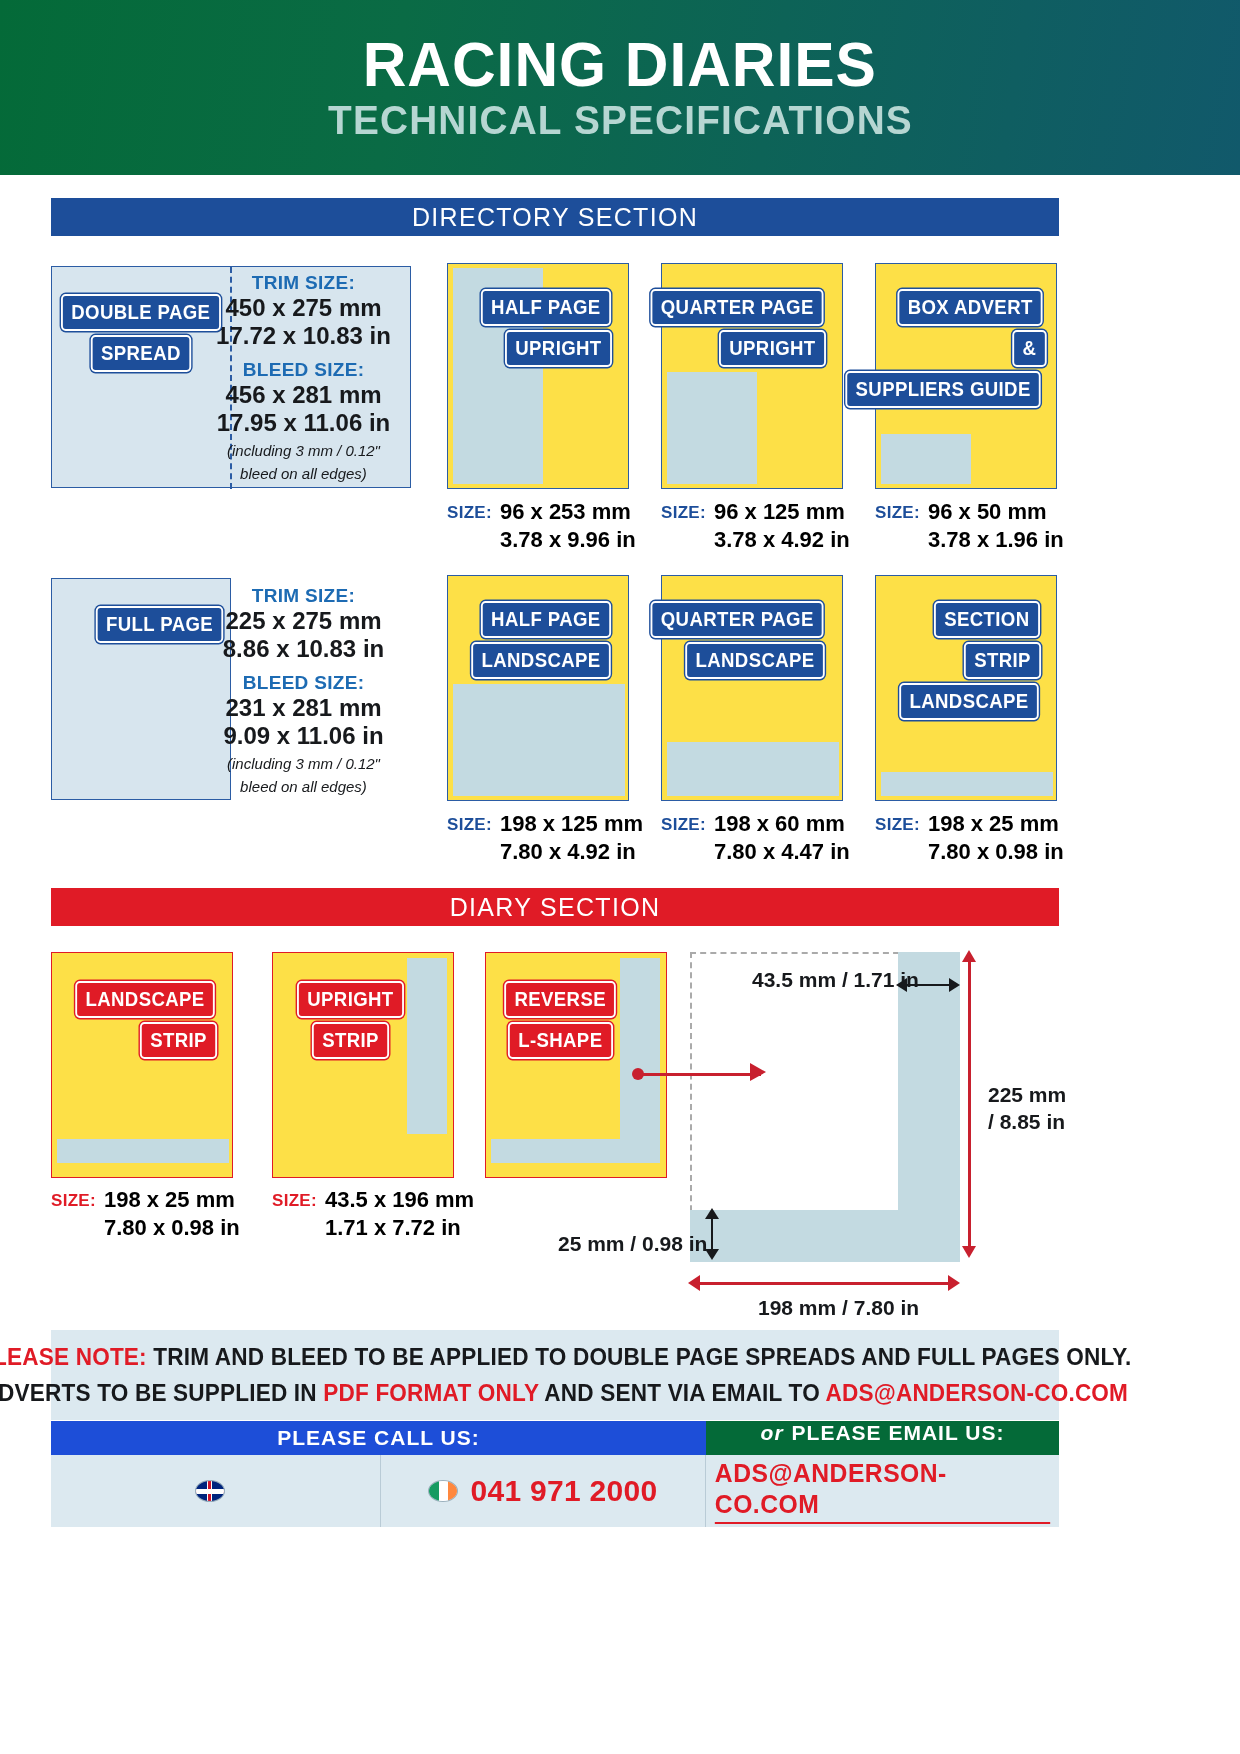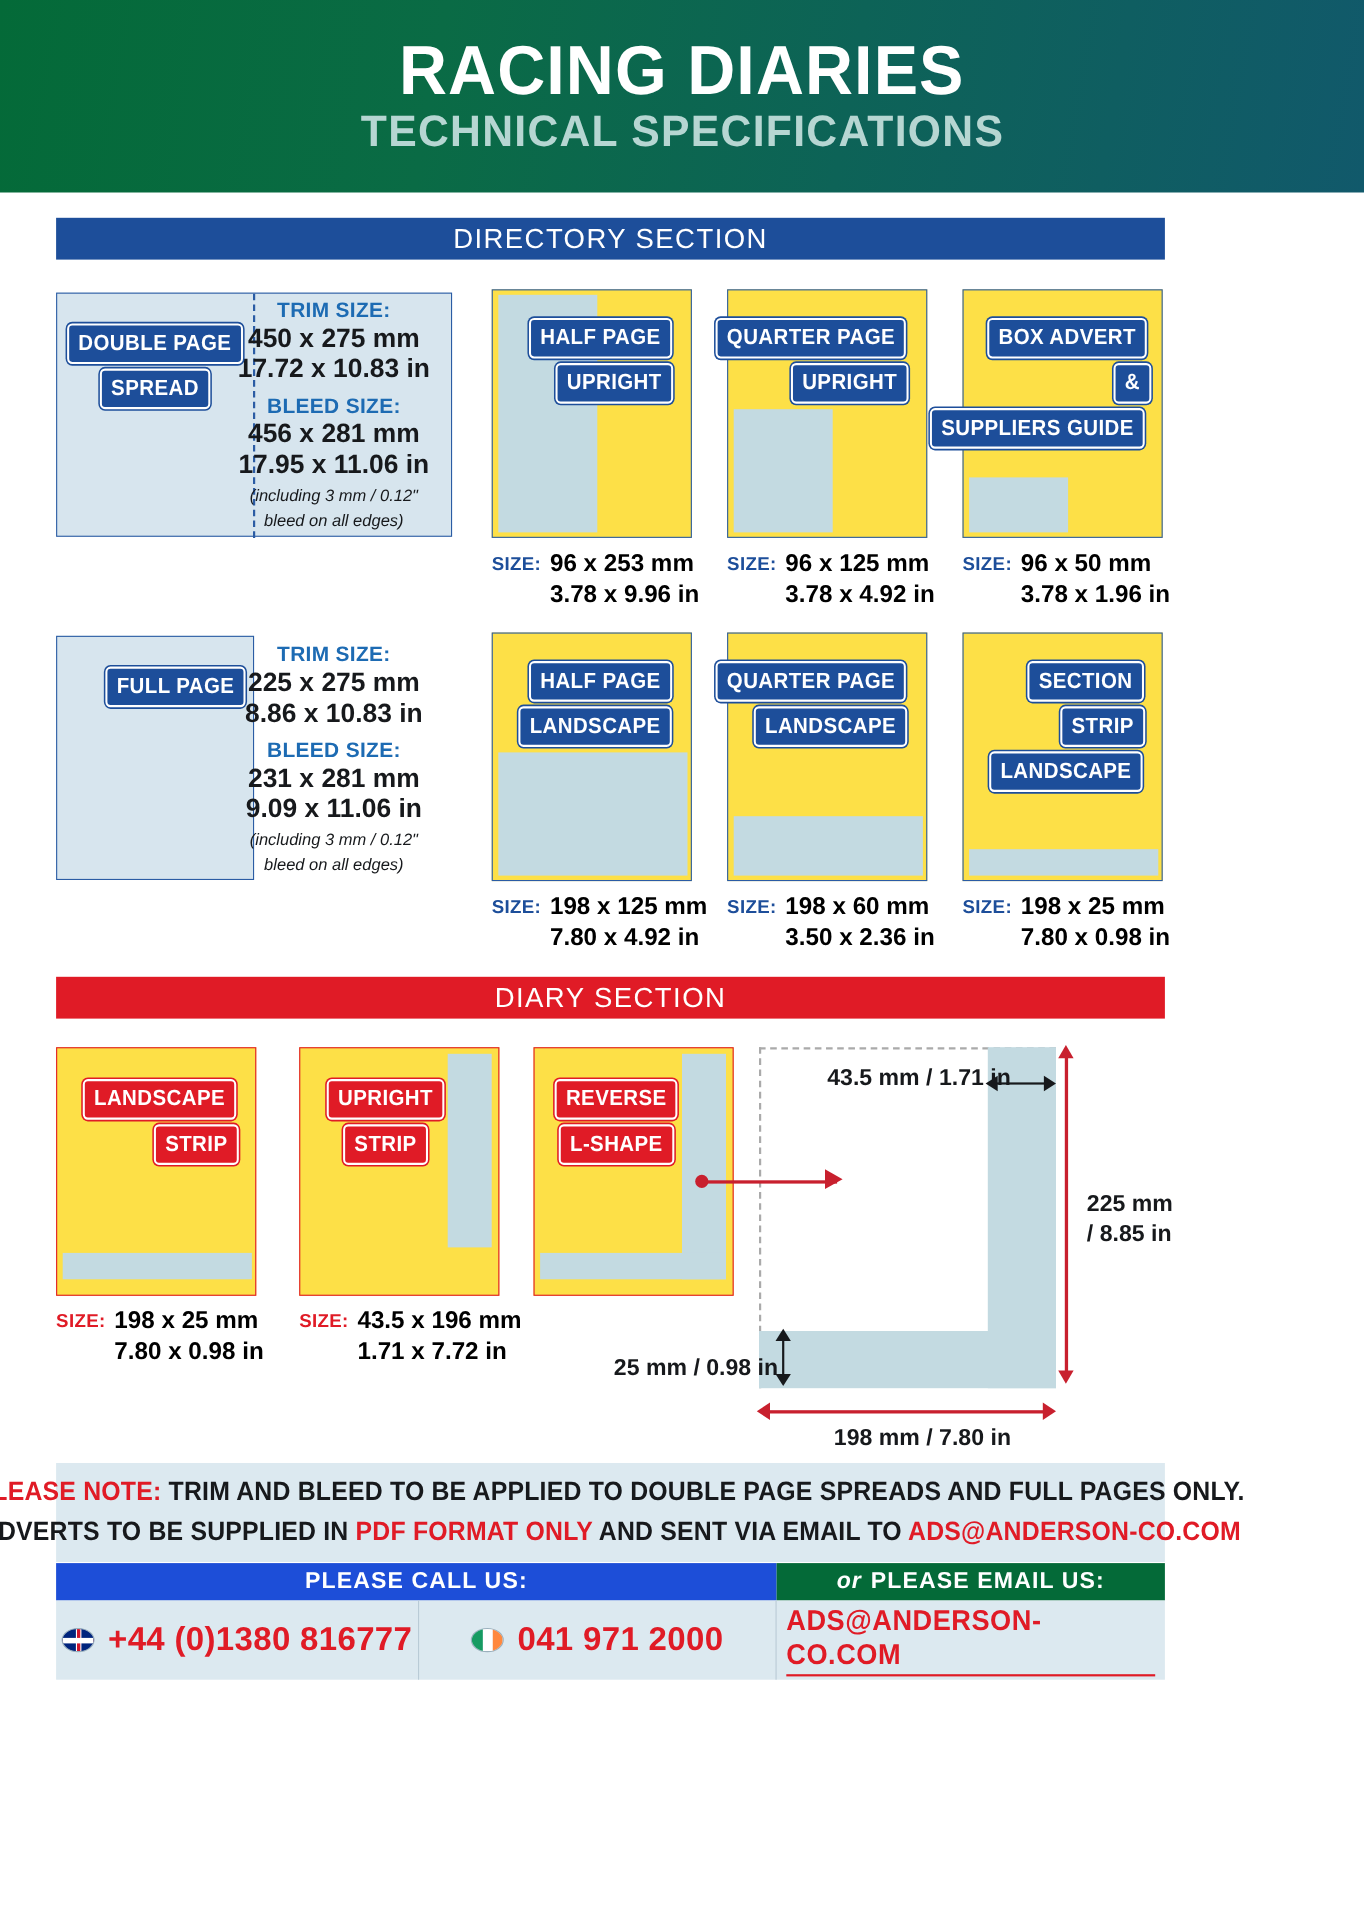--- a/index.html
+++ b/index.html
@@ -100,21 +100,21 @@
     align-items:center; justify-content:center;
   }
   .note-line { font-weight:bold; font-size:24px; letter-spacing:0.2px; color:#17191c;
                line-height:1.5; white-space:nowrap; transform:scaleX(0.94); }
   .red-t { color:#e01b26; }
 
   
   .contact-head { position:absolute; left:51px; top:1421px; width:1008px; height:34px; display:flex; }
   .ch-left { width:655px; background:#1d4ed8; color:#fff; display:flex; align-items:center;
              justify-content:center; font-weight:bold; font-size:21px; letter-spacing:1px; }
-  .ch-right { flex:1; background:#046a38; color:#fff; display:flex; align-items:center;
+  .ch-right { flex:1; background:#046a38; color:#fff; display:flex; 
               justify-content:center; font-weight:bold; font-size:21px; letter-spacing:1px; }
   .ch-right .or { font-style:italic; margin-right:8px; font-weight:bold; }
   .contact-body { position:absolute; left:51px; top:1455px; width:1008px; height:72px;
                   background:#dce9f0; display:flex; align-items:center; }
   .cb-cell { display:flex; align-items:center; justify-content:center; height:100%; }
   .cb-1 { width:330px; border-right:1.5px solid #b9cbd6; }
   .cb-2 { width:325px; border-right:1.5px solid #b9cbd6; }
   .cb-3 { flex:1; }
   .phone { color:#e01b26; font-weight:bold; font-size:30px; letter-spacing:0.3px; }
   .email-link { color:#e01b26; font-weight:bold; font-size:26px; letter-spacing:0.5px;
@@ -249,21 +249,21 @@
     <div class="shade" style="left:5px; top:166px; width:172px; height:54px;"></div>
     <div class="tags right" style="left:0; top:25px; padding-right:12px;">
       <span class="tag blue">QUARTER PAGE</span>
       <span class="tag blue">LANDSCAPE</span>
     </div>
   </div>
   <div class="sizewrap" style="left:661px; top:810px;">
     <span class="sz-lbl">SIZE:</span>
     <span class="sz-val">
       <span>198 x 60 mm</span><br>
-      <span>3.50 x 2.36 in</span>
+      <span>7.80 x 4.47 in</span>
     </span>
   </div>
 
   <div class="box" style="left:875px; top:575px; width:182px; height:226px;">
     <div class="shade" style="left:5px; top:196px; width:172px; height:24px;"></div>
     <div class="tags right" style="left:0; top:25px; padding-right:12px;">
       <span class="tag blue">SECTION</span>
       <span class="tag blue">STRIP</span>
       <span class="tag blue">LANDSCAPE</span>
     </div>
@@ -392,21 +392,20 @@
       <span>PLEASE EMAIL US:</span>
     </div>
   </div>
 
   <div class="contact-body">
     <div class="cb-cell cb-1">
       <span class="flag flag-uk">
           <i></i>
           <u></u>
         </span>
-      <span class="phone">+44 (0)1380 816777</span>
     </div>
     <div class="cb-cell cb-2">
       <span class="flag flag-ie">
         <span class="ie-g"></span>
           <span class="ie-w"></span>
           <span class="ie-o"></span>
       </span>
       <span class="phone">041 971 2000</span>
     </div>
     <div class="cb-cell cb-3">

